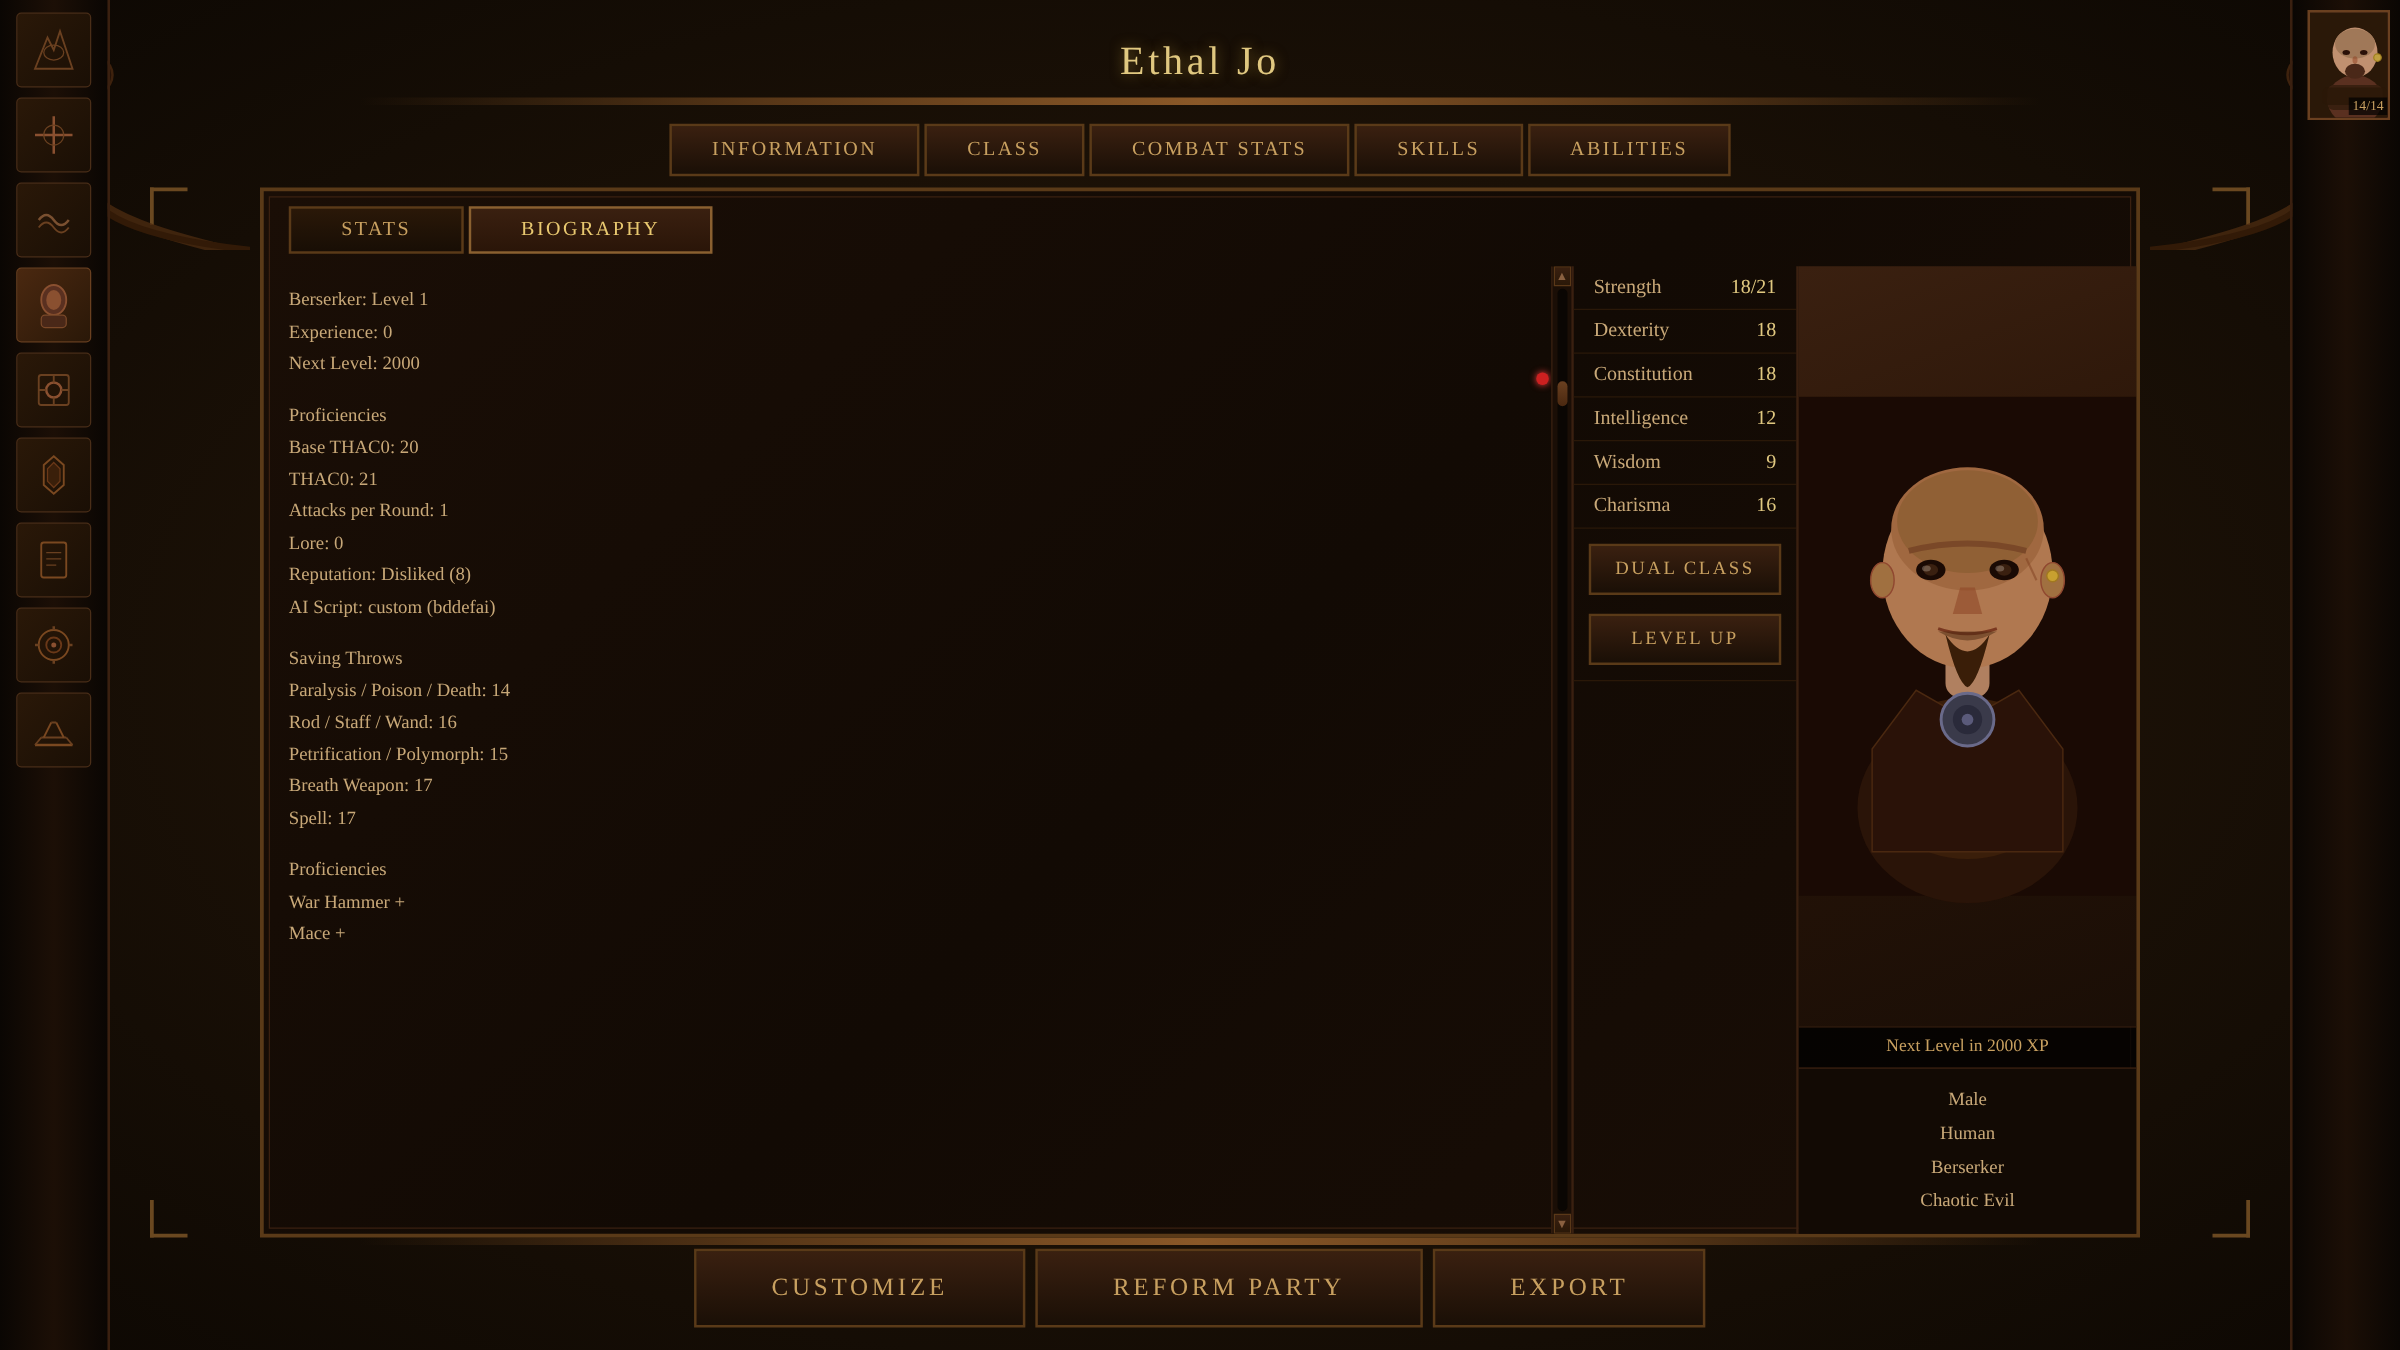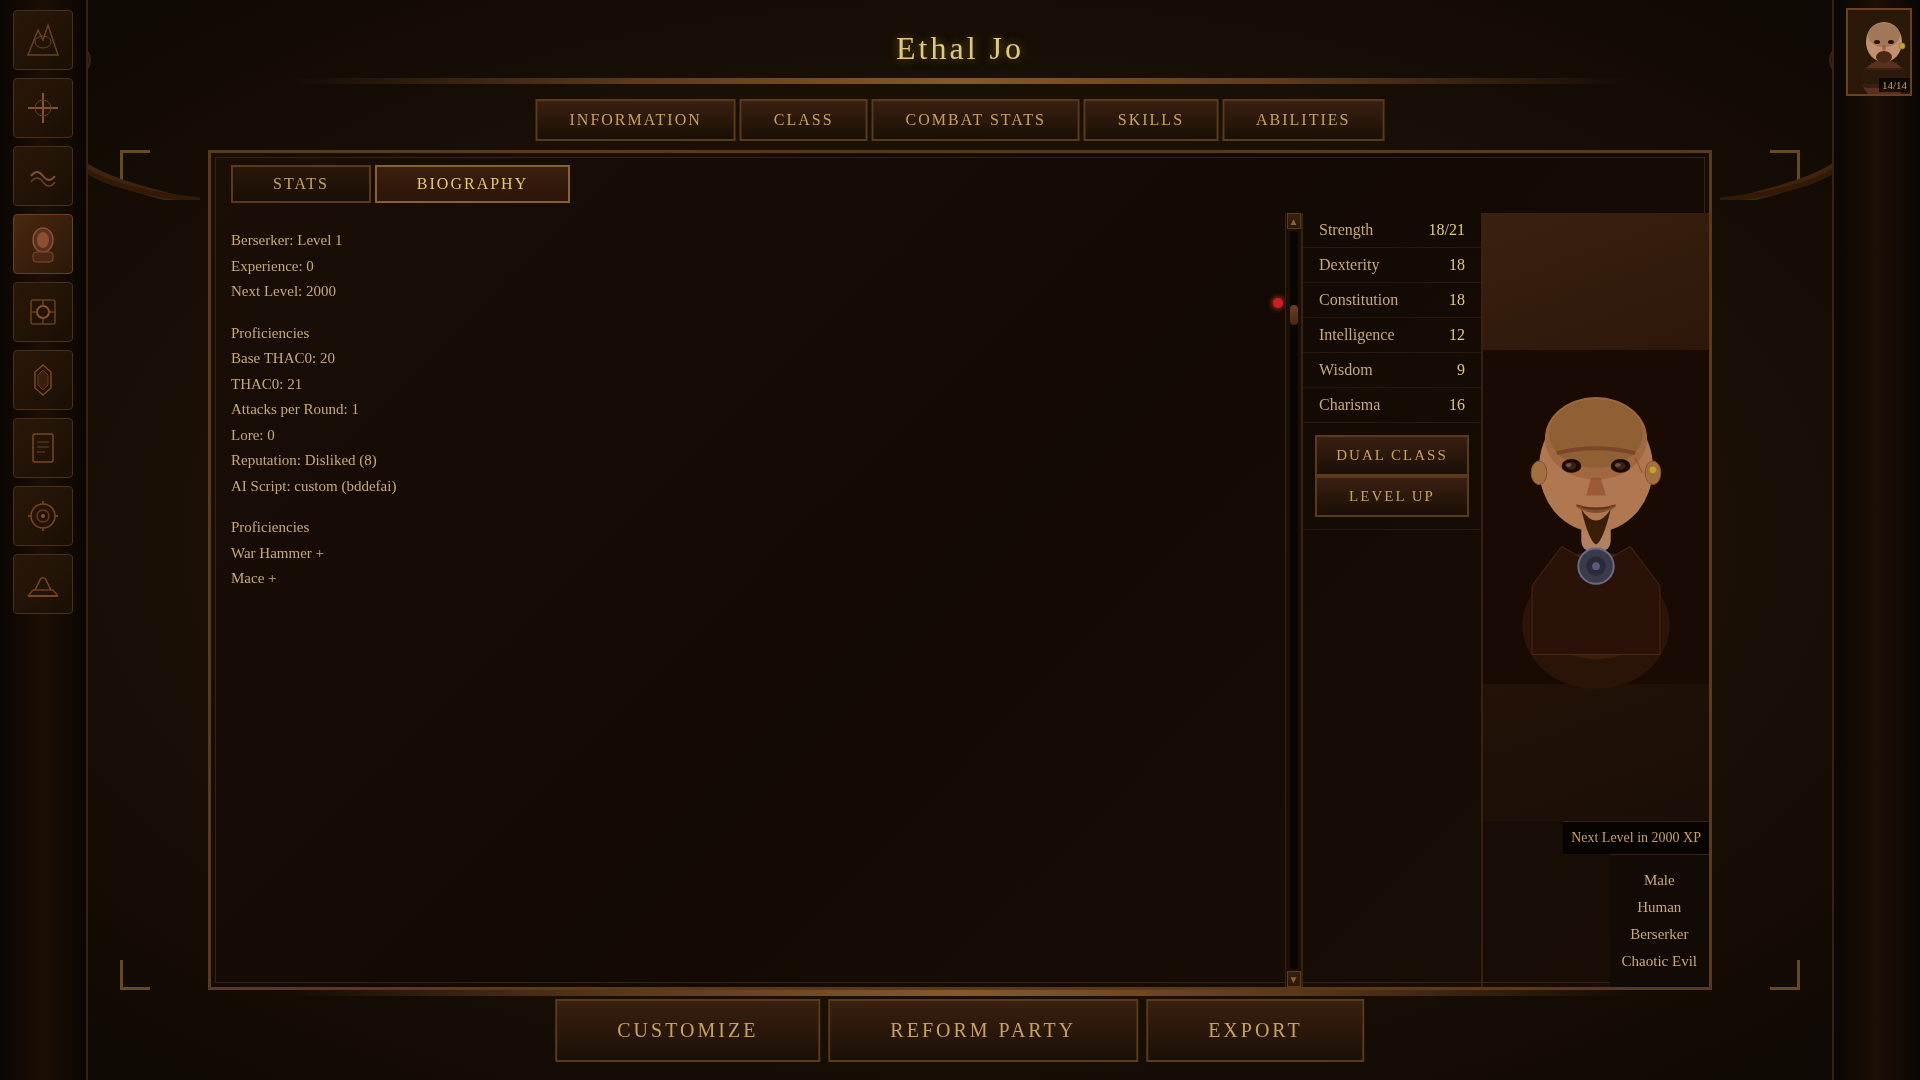--- a/index.html
+++ b/index.html
@@ -305,43 +305,42 @@
       font-size: 16px;
     }
 
     .stat-name { color: #c8a878; }
     .stat-value { color: #e0c880; }
 
     .stat-buttons {
       display: flex;
       flex-direction: column;
       padding: 12px;
-      gap: 0;
+      gap: 15px;
       border-bottom: 1px solid #2a1808;
     }
 
     .stat-button {
       padding: 10px;
       border: 2px solid #5a3a18;
       background: linear-gradient(to bottom, #3a2010, #1a0f06);
       color: #c8a060;
       font-size: 15px;
       font-family: inherit;
       letter-spacing: 2px;
       cursor: pointer;
       text-align: center;
     }
 
     
     .portrait-area {
-      width: 228px;
+      width: 272px;
       border-left: 2px solid #3a2010;
       display: flex;
       flex-direction: column;
-      align-items: flex-end;
     }
 
     .char-portrait {
       flex: 1;
       background: linear-gradient(160deg, #3a2010 0%, #2a1508 40%, #1a0e06 100%);
       position: relative;
       overflow: hidden;
     }
 
     .portrait-next-level {
@@ -574,20 +573,28 @@
         <div class="stats-section">
           <p>Proficiencies</p>
           <p>Base THAC0: 20</p>
           <p>THAC0: 21</p>
           <p>Attacks per Round: 1</p>
           <p>Lore: 0</p>
           <p>Reputation: Disliked (8)</p>
           <p>AI Script: custom (bddefai)</p>
         </div>
         <div class="stats-section">
+          <p>Saving Throws</p>
+          <p>Paralysis / Poison / Death: 14</p>
+          <p>Rod / Staff / Wand: 16</p>
+          <p>Petrification / Polymorph: 15</p>
+          <p>Breath Weapon: 17</p>
+          <p>Spell: 17</p>
+        </div>
+        <div class="stats-section">
           <p>Proficiencies</p>
           <p>War Hammer +</p>
           <p>Mace +</p>
         </div>
 
         <div class="scroll-dot"></div>
 
         <div class="scroll-bar">
           <div class="scroll-arrow">▲</div>
           <div class="scroll-track">

